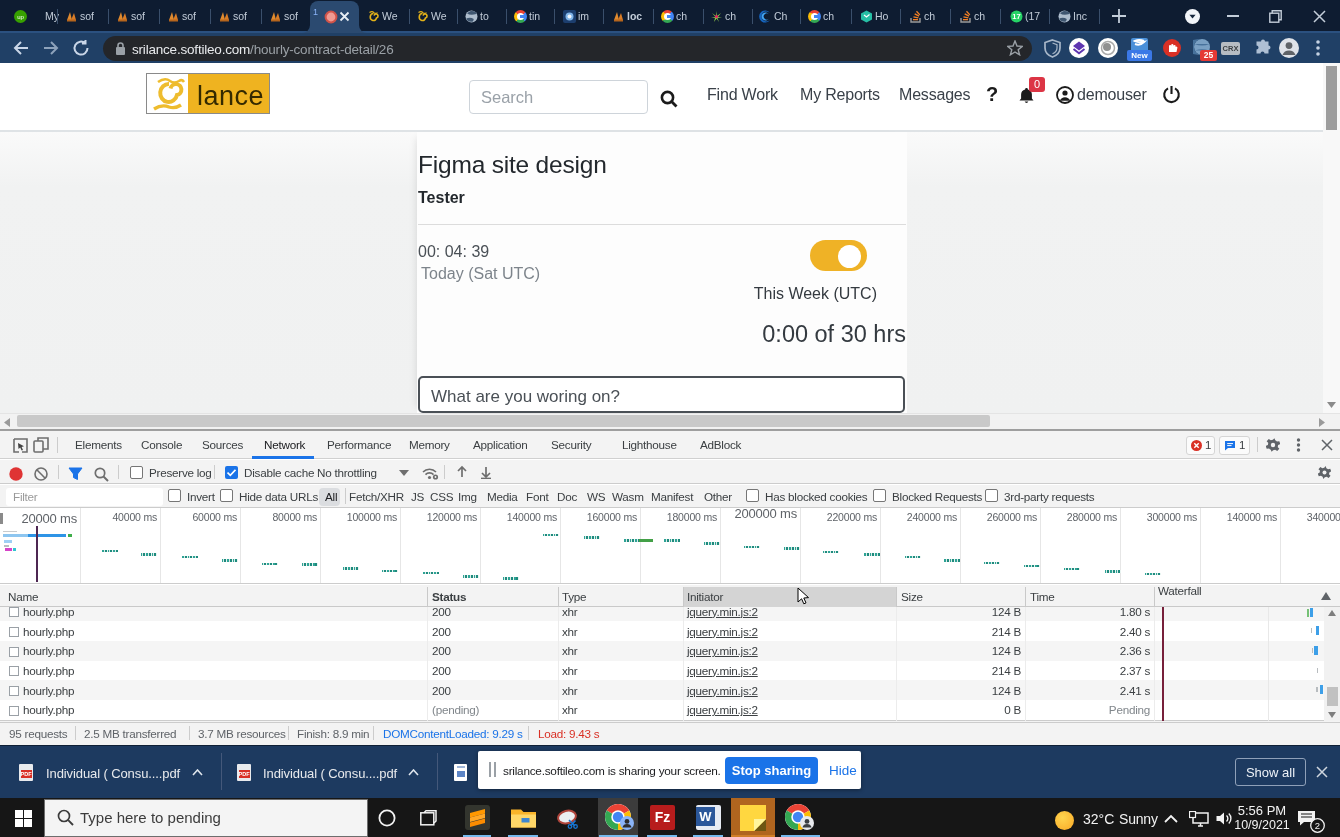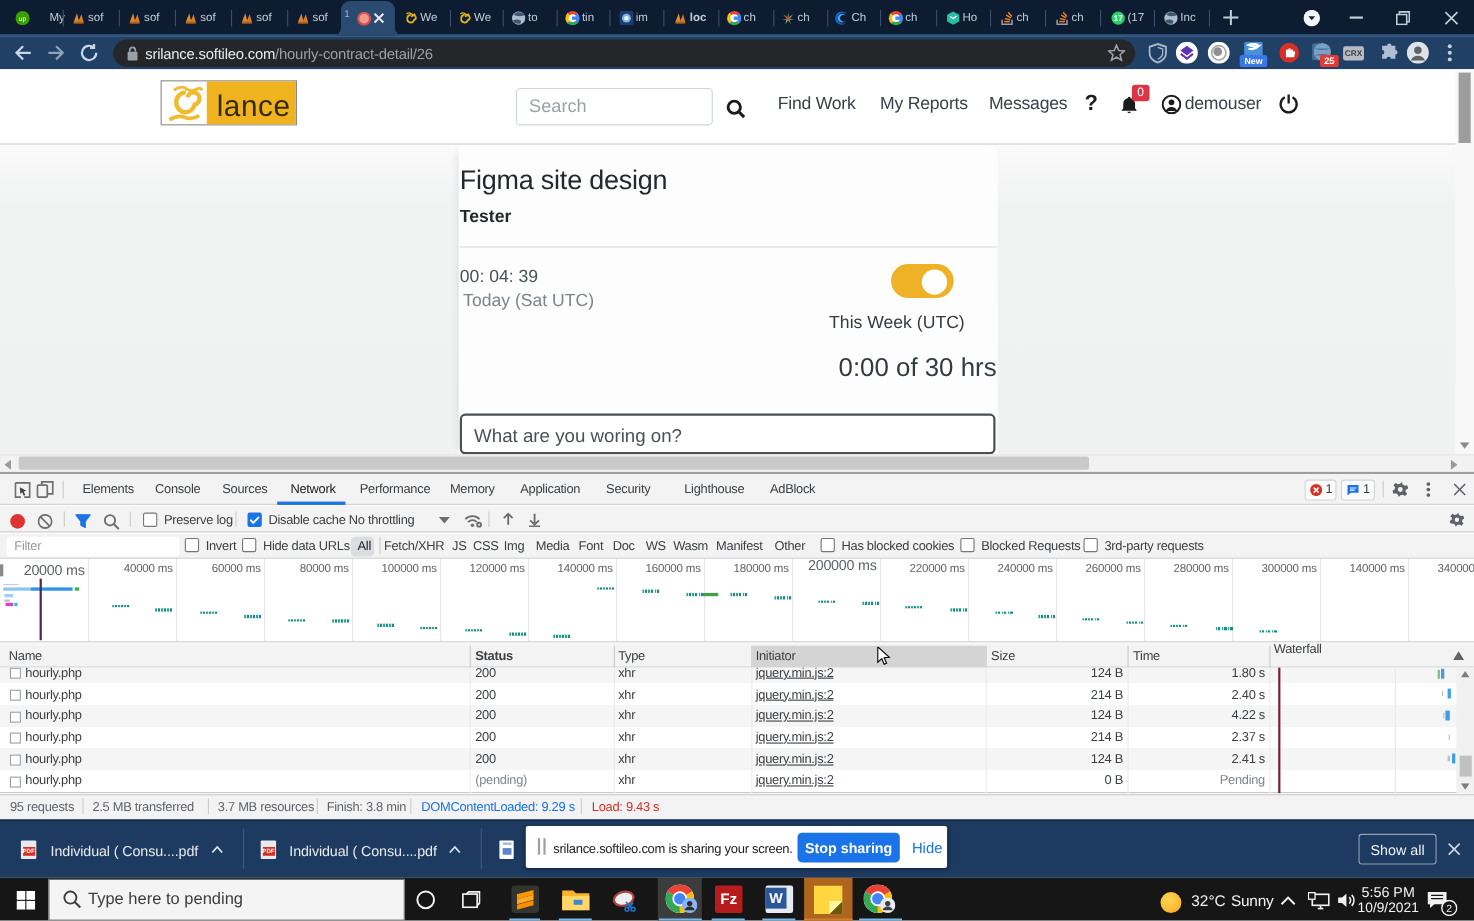--- a/index.html
+++ b/index.html
@@ -533,21 +533,21 @@
 <div class="dt" style="position:absolute;left:562px;top:624.5px;font-size:12px;color:#3c4043;font-weight:400;white-space:nowrap;">xhr</div>
 <div class="dt" style="position:absolute;left:687px;top:624.5px;font-size:12px;color:#3c4043;font-weight:400;white-space:nowrap;text-decoration:underline">jquery.min.js:2</div>
 <div class="dt" style="position:absolute;right:319px;top:624.5px;font-size:12px;color:#3c4043;white-space:nowrap">214 B</div>
 <div class="dt" style="position:absolute;right:190px;top:624.5px;font-size:12px;color:#3c4043;white-space:nowrap">2.40 s</div>
 <div style="position:absolute;left:8.5px;top:646.7px;width:10px;height:10px;border:1.2px solid #9aa0a6;background:#fff"></div>
 <div class="dt" style="position:absolute;left:23px;top:644.2px;font-size:12px;color:#3c4043;font-weight:400;white-space:nowrap;">hourly.php</div>
 <div class="dt" style="position:absolute;left:432px;top:644.2px;font-size:12px;color:#3c4043;font-weight:400;white-space:nowrap;">200</div>
 <div class="dt" style="position:absolute;left:562px;top:644.2px;font-size:12px;color:#3c4043;font-weight:400;white-space:nowrap;">xhr</div>
 <div class="dt" style="position:absolute;left:687px;top:644.2px;font-size:12px;color:#3c4043;font-weight:400;white-space:nowrap;text-decoration:underline">jquery.min.js:2</div>
 <div class="dt" style="position:absolute;right:319px;top:644.2px;font-size:12px;color:#3c4043;white-space:nowrap">124 B</div>
-<div class="dt" style="position:absolute;right:190px;top:644.2px;font-size:12px;color:#3c4043;white-space:nowrap">4.22 s</div>
+<div class="dt" style="position:absolute;right:190px;top:644.2px;font-size:12px;color:#3c4043;white-space:nowrap">2.36 s</div>
 <div style="position:absolute;left:8.5px;top:666.4000000000001px;width:10px;height:10px;border:1.2px solid #9aa0a6;background:#fff"></div>
 <div class="dt" style="position:absolute;left:23px;top:663.9000000000001px;font-size:12px;color:#3c4043;font-weight:400;white-space:nowrap;">hourly.php</div>
 <div class="dt" style="position:absolute;left:432px;top:663.9000000000001px;font-size:12px;color:#3c4043;font-weight:400;white-space:nowrap;">200</div>
 <div class="dt" style="position:absolute;left:562px;top:663.9000000000001px;font-size:12px;color:#3c4043;font-weight:400;white-space:nowrap;">xhr</div>
 <div class="dt" style="position:absolute;left:687px;top:663.9000000000001px;font-size:12px;color:#3c4043;font-weight:400;white-space:nowrap;text-decoration:underline">jquery.min.js:2</div>
 <div class="dt" style="position:absolute;right:319px;top:663.9000000000001px;font-size:12px;color:#3c4043;white-space:nowrap">214 B</div>
 <div class="dt" style="position:absolute;right:190px;top:663.9000000000001px;font-size:12px;color:#3c4043;white-space:nowrap">2.37 s</div>
 <div style="position:absolute;left:8.5px;top:686.1px;width:10px;height:10px;border:1.2px solid #9aa0a6;background:#fff"></div>
 <div class="dt" style="position:absolute;left:23px;top:683.6px;font-size:12px;color:#3c4043;font-weight:400;white-space:nowrap;">hourly.php</div>
 <div class="dt" style="position:absolute;left:432px;top:683.6px;font-size:12px;color:#3c4043;font-weight:400;white-space:nowrap;">200</div>
@@ -581,21 +581,21 @@
 <svg style="position:absolute;left:1328px;top:712px" width="8" height="6" viewBox="0 0 8 6">
     <path d="M0 0 H8 L4 6 Z" fill="#7e7e7e"></path>
   </svg>
 <div style="position:absolute;left:0px;top:722px;width:1340px;height:23px;background:#f3f3f3;border-top:1px solid #ccc"></div>
 <div class="dt" style="position:absolute;left:9px;top:727px;font-size:12px;color:#5f6368;font-weight:400;white-space:nowrap;">95 requests</div>
 <div style="position:absolute;left:75px;top:726px;width:1px;height:14px;background:#ccc;"></div>
 <div class="dt" style="position:absolute;left:84px;top:727px;font-size:12px;color:#5f6368;font-weight:400;white-space:nowrap;">2.5 MB transferred</div>
 <div style="position:absolute;left:189px;top:726px;width:1px;height:14px;background:#ccc;"></div>
 <div class="dt" style="position:absolute;left:198px;top:727px;font-size:12px;color:#5f6368;font-weight:400;white-space:nowrap;">3.7 MB resources</div>
 <div style="position:absolute;left:288px;top:726px;width:1px;height:14px;background:#ccc;"></div>
-<div class="dt" style="position:absolute;left:297px;top:727px;font-size:12px;color:#5f6368;font-weight:400;white-space:nowrap;">Finish: 3.8 min</div>
+<div class="dt" style="position:absolute;left:297px;top:727px;font-size:12px;color:#5f6368;font-weight:400;white-space:nowrap;">Finish: 8.9 min</div>
 <div style="position:absolute;left:373px;top:726px;width:1px;height:14px;background:#ccc;"></div>
 <div class="dt" style="position:absolute;left:383px;top:727px;font-size:12px;color:#1a73e8;font-weight:400;white-space:nowrap;">DOMContentLoaded: 9.29 s</div>
 <div style="position:absolute;left:528px;top:726px;width:1px;height:14px;background:#ccc;"></div>
 <div class="dt" style="position:absolute;left:538px;top:727px;font-size:12px;color:#d93025;font-weight:400;white-space:nowrap;">Load: 9.43 s</div>
 <div style="position:absolute;left:0px;top:745px;width:1340px;height:53px;background:#1d3a60;border-top:1px solid #0f2036"></div>
 <div style="position:absolute;left:19px;top:764px;width:14px;height:17px;background:#e8eaed;border-radius:1px"></div>
 <div style="position:absolute;left:20.5px;top:769.5px;width:11px;height:8px;background:#d93025;"></div>
 <div style="position:absolute;left:20.5px;top:769.5px;width:11px;height:8px;color:#fff;font-size:5.5px;font-weight:bold;text-align:center;line-height:8px">PDF</div>
 <div style="position:absolute;left:46px;top:766px;font-size:13px;color:#e8eaed;font-weight:400;white-space:nowrap;letter-spacing:-0.1px">Individual ( Consu....pdf</div>
 <svg style="position:absolute;left:192px;top:769px" width="11" height="7" viewBox="0 0 11 7">

